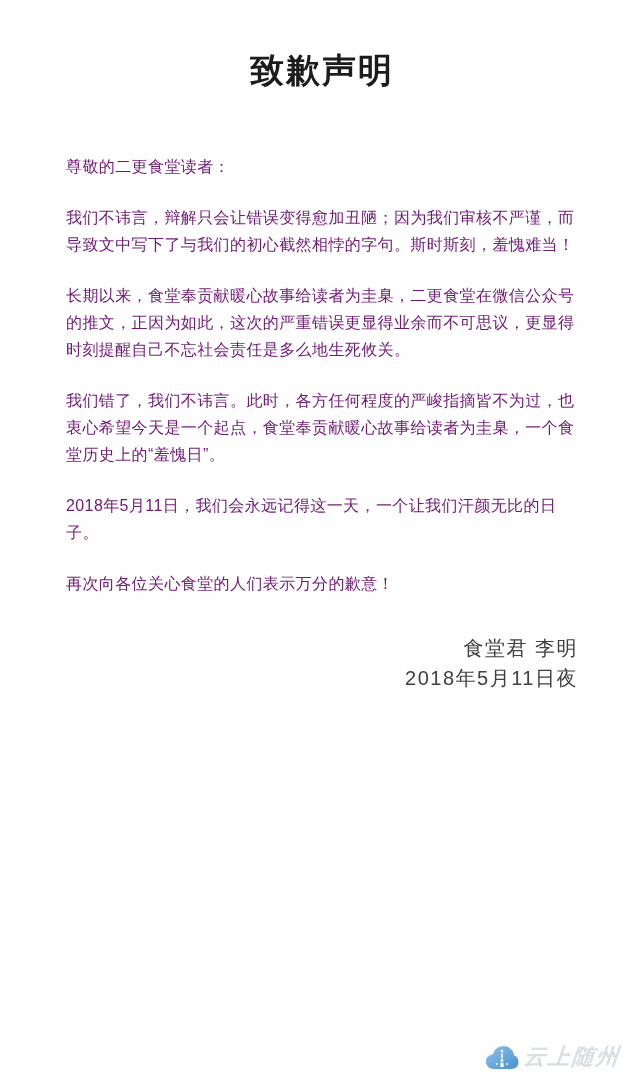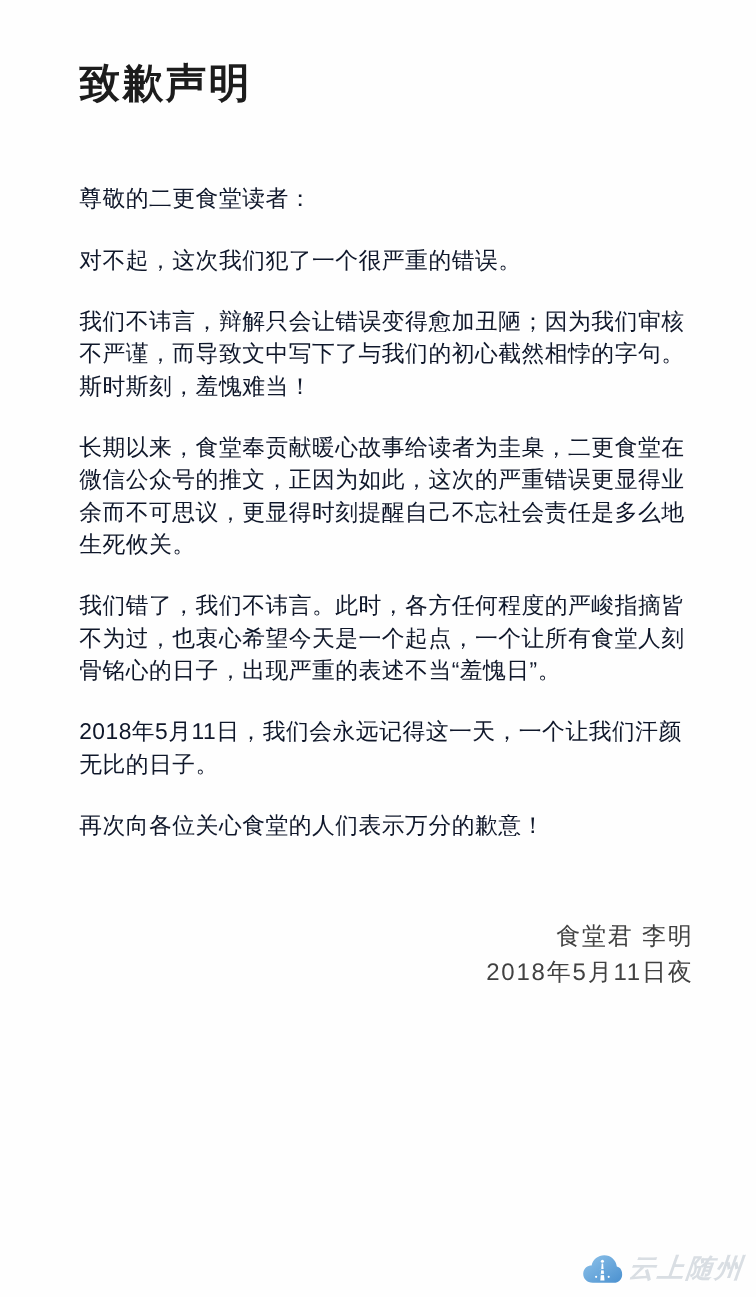--- a/index.html
+++ b/index.html
@@ -18,35 +18,35 @@
     position: absolute;
     left: 66px;
     top: 0;
     width: 512px;
   }
   .title {
     margin: 48px 0 61px 0;
     font-size: 34px;
     line-height: 44px;
     font-weight: 700;
-    text-align: left;
+    text-align: center;
     color: #1c1c1c;
     letter-spacing: 2px;
   }
   .para {
     margin: 0 0 24px 0;
-    font-size: 19px;
+    font-size: 16px;
     line-height: 27px;
     letter-spacing: 0.4px;
-    color: #0f172a;
+    color: #701a75;
     text-align: left;
     word-break: normal;
   }
   .signature {
-    margin-top: 64px;
+    margin-top: 36px;
     text-align: right;
     font-size: 20px;
     line-height: 30px;
     letter-spacing: 1.5px;
     color: #414141;
     padding-right: 0px;
   }
   .watermark {
     position: absolute;
     right: 10px;
@@ -66,24 +66,23 @@
   }
 </style>
 </head>
 <body>
 
 <div class="doc">
   <h1 class="title">致歉声明</h1>
 
   <p class="para">尊敬的二更食堂读者：</p>
 
-  <p class="para">对不起，这次我们犯了一个很严重的错误。</p>
   <p class="para">我们不讳言，辩解只会让错误变得愈加丑陋；因为我们审核不严谨，而导致文中写下了与我们的初心截然相悖的字句。斯时斯刻，羞愧难当！</p>
   <p class="para">长期以来，食堂奉贡献暖心故事给读者为圭臬，二更食堂在微信公众号的推文，正因为如此，这次的严重错误更显得业余而不可思议，更显得时刻提醒自己不忘社会责任是多么地生死攸关。</p>
-  <p class="para">我们错了，我们不讳言。此时，各方任何程度的严峻指摘皆不为过，也衷心希望今天是一个起点，一个让所有食堂人刻骨铭心的日子，出现严重的表述不当“羞愧日”。</p>
+  <p class="para">我们错了，我们不讳言。此时，各方任何程度的严峻指摘皆不为过，也衷心希望今天是一个起点，食堂奉贡献暖心故事给读者为圭臬，一个食堂历史上的“羞愧日”。</p>
   <p class="para">2018年5月11日，我们会永远记得这一天，一个让我们汗颜无比的日子。</p>
   <p class="para">再次向各位关心食堂的人们表示万分的歉意！</p>
 
   <div class="signature">
     <div>食堂君 李明</div>
     <div>2018年5月11日夜</div>
   </div>
 </div>
 
 <div class="watermark">

